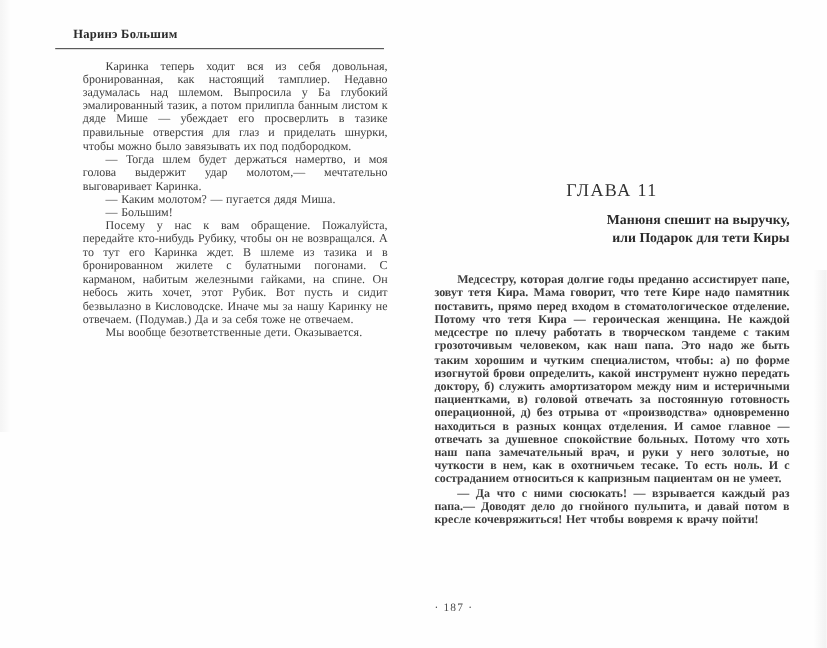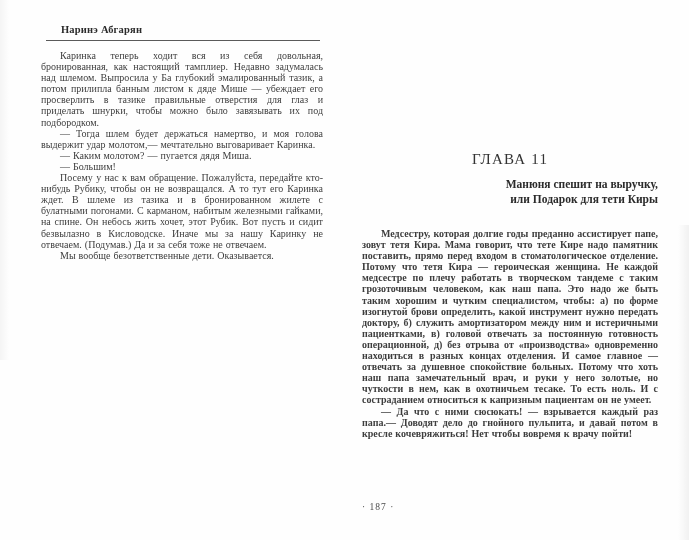--- a/index.html
+++ b/index.html
@@ -52,21 +52,21 @@
     height: 0;
     border-bottom: 1px solid #5a5a5a;
     margin: 4px 0 0 5px;
     width: 274px;
   }
   .body-text {
     font-size: 10px;
     line-height: 11.1px;
     text-align: justify;
   }
-  .page-left .body-text { margin-top: 9px; }
+  .page-left .body-text { margin-top: 9px; margin-left: 28px; }
   .body-text p {
     margin: 0;
     text-indent: 19px;
     word-spacing: 0.5px;
   }
 
   .page-right {
     position: absolute;
     left: 362px;
     top: 0;
@@ -100,21 +100,21 @@
     color: #4a4a4a;
     letter-spacing: 1px;
   }
 </style>
 </head>
 <body>
 
 <div class="spread">
 
   <div class="page-left">
-    <div class="running-header">Наринэ Абгарян</div>
+    <div class="running-header">Наринэ Большим</div>
     <div class="header-rule"></div>
     <div class="body-text">
       <p>Каринка теперь ходит вся из себя довольная, бронированная, как настоящий тамплиер. Недавно задумалась над шлемом. Выпросила у Ба глубокий эмалированный тазик, а потом прилипла банным листом к дяде Мише — убеждает его просверлить в тазике правильные отверстия для глаз и приделать шнурки, чтобы можно было завязывать их под подбородком.</p>
       <p>— Тогда шлем будет держаться намертво, и моя голова выдержит удар молотом,— мечтательно выговаривает Каринка.</p>
       <p>— Каким молотом? — пугается дядя Миша.</p>
       <p>— Большим!</p>
       <p>Посему у нас к вам обращение. Пожалуйста, передайте кто-нибудь Рубику, чтобы он не возвращался. А то тут его Каринка ждет. В шлеме из тазика и в бронированном жилете с булатными погонами. С карманом, набитым железными гайками, на спине. Он небось жить хочет, этот Рубик. Вот пусть и сидит безвылазно в Кисловодске. Иначе мы за нашу Каринку не отвечаем. (Подумав.) Да и за себя тоже не отвечаем.</p>
       <p>Мы вообще безответственные дети. Оказывается.</p>
     </div>
   </div>

